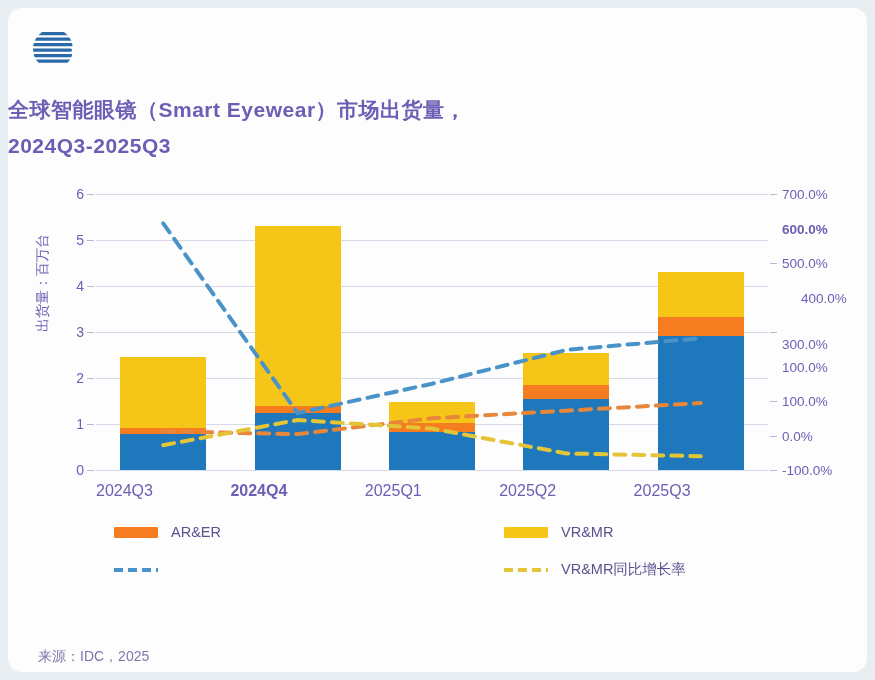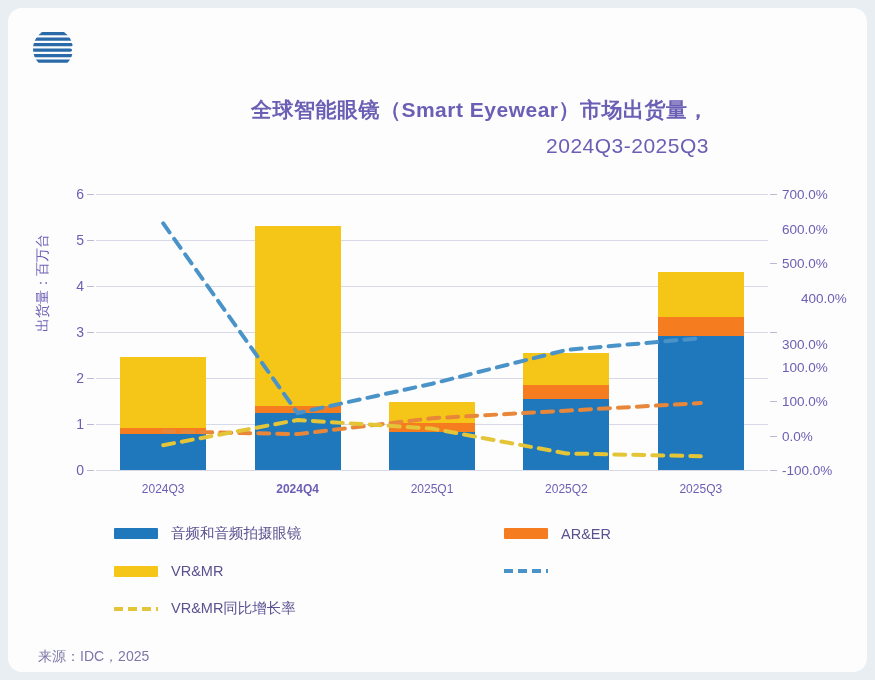--- a/index.html
+++ b/index.html
@@ -22,24 +22,24 @@
   #logo-mark { width: 46px; height: 46px; }
   #logo-text {
     font-size: 46px; font-weight: bold; letter-spacing: -1px;
     color: #2a6aa8; line-height: 46px; margin-left: 2px;
     font-family: "Liberation Sans", sans-serif;
   }
 
   
   #title-block {
     position: absolute; left: 0; top: 88px; width: 701px;
-    text-align: right; color: #6b5fb5;
+    text-align: left; color: #6b5fb5;
   }
   #title-line1 { font-size: 21px; font-weight: bold; letter-spacing: .5px; }
-  #title-line2 { font-size: 21px; font-weight: normal; margin-top: 10px; letter-spacing: .5px; }
+  #title-line2 { font-size: 21px; font-weight: bold; margin-top: 10px; letter-spacing: .5px; }
 
   
   #plot-area {
     position: absolute;
     left: 88px; top: 186px;
     width: 672px; height: 276px;
   }
   .gridline {
     position: absolute; left: 0; width: 100%; height: 1px;
     background: #d8d9e8;
@@ -65,22 +65,22 @@
   #axis-ylabel {
     position: absolute; left: 26px; top: 324px;
     transform: rotate(-90deg); transform-origin: left top;
     font-size: 14px; color: #6b5fb5; white-space: nowrap;
   }
 
   .bar-group { position: absolute; bottom: 0; }
   .seg { position: absolute; width: 100%; }
 
   .xlabel {
-    position: absolute; top: 288px; text-align: center;
-    font-size: 12px; color: #6b5fb5; white-space: nowrap;
+    position: absolute; top: 288px; text-align: left;
+    font-size: 16px; color: #6b5fb5; white-space: nowrap;
   }
 
   #svg-lines { position: absolute; left: 0; top: 0; width: 672px; height: 276px; overflow: visible; }
 
   
   #legend {
     position: absolute; left: 106px; top: 516px;
     width: 710px;
     display: grid;
     grid-template-columns: 390px 320px;
@@ -153,21 +153,21 @@
         <div class="ytick-left" style="top: 184px;">2</div>
         <div class="tick-dash-l" style="top: 184px;"></div>
         <div class="ytick-left" style="top: 230px;">1</div>
         <div class="tick-dash-l" style="top: 230px;"></div>
         <div class="ytick-left" style="top: 276px;">0</div>
         <div class="tick-dash-l" style="top: 276px;"></div>
       </div>
     <div id="ylabels-right">
         <div class="ytick-right" style="top: 0px; margin-left: 14px;">700.0%</div>
         <div class="tick-dash-r" style="top: 0px;"></div>
-        <div class="ytick-right" style="top: 34.5px;">600.0%</div>
+        <div class="ytick-right" style="top: 34.5px; font-weight: bold;">600.0%</div>
         <div class="ytick-right" style="top: 69px;">500.0%</div>
         <div class="tick-dash-r" style="top: 69px;"></div>
         <div class="ytick-right" style="top: 103.5px; margin-left: 33px;">400.0%</div>
         <div class="ytick-right" style="top: 150px;">300.0%</div>
         <div class="tick-dash-r" style="top: 138px;"></div>
         <div class="ytick-right" style="top: 172.5px;">100.0%</div>
         <div class="ytick-right" style="top: 207px;">100.0%</div>
         <div class="tick-dash-r" style="top: 207px;"></div>
         <div class="ytick-right" style="top: 241.5px;">0.0%</div>
         <div class="tick-dash-r" style="top: 241.5px;"></div>
@@ -210,24 +210,20 @@
         <div class="xlabel" style="left: 0px; width: 134.4px;">2024Q3</div>
         <div class="xlabel" style="left: 134.4px; width: 134.4px; font-weight: bold;">2024Q4</div>
         <div class="xlabel" style="left: 268.8px; width: 134.4px;">2025Q1</div>
         <div class="xlabel" style="left: 403.2px; width: 134.4px;">2025Q2</div>
         <div class="xlabel" style="left: 537.6px; width: 134.4px;">2025Q3</div>
       </div>
   </div>
 
   <div id="legend">
       <div class="legend-item">
-        <span class="swatch-solid" style="background: rgb(31, 120, 188);"></span>
-        <span class="legend-label">音频和音频拍摄眼镜</span>
-      </div>
-      <div class="legend-item">
         <span class="swatch-solid" style="background: rgb(245, 125, 32);"></span>
         <span class="legend-label">AR&amp;ER</span>
       </div>
       <div class="legend-item">
         <span class="swatch-solid" style="background: rgb(245, 197, 24);"></span>
         <span class="legend-label">VR&amp;MR</span>
       </div>
       <div class="legend-item">
         <span class="swatch-dash" style="color: rgb(74, 147, 201);"></span>
       </div>

